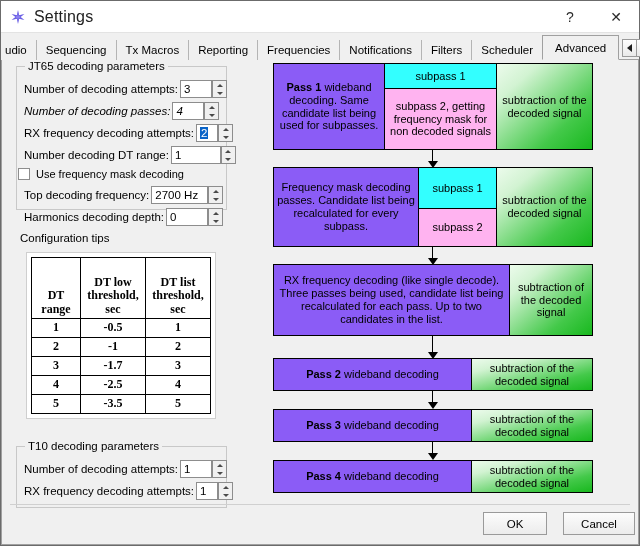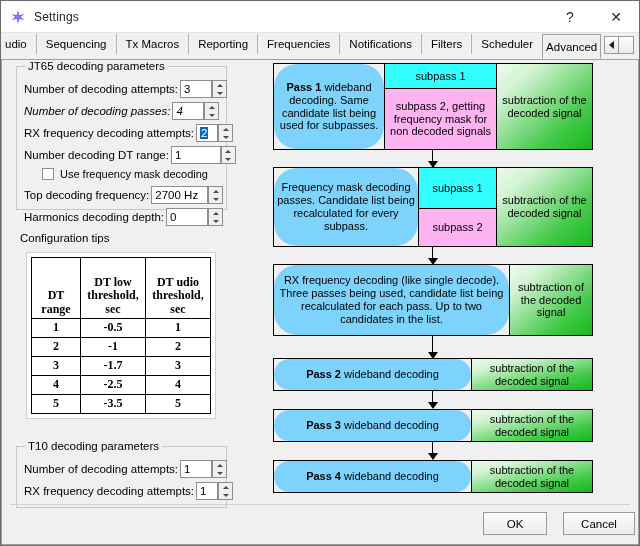--- a/index.html
+++ b/index.html
@@ -26,33 +26,33 @@
     background:#ffffff;
     display:flex;align-items:center;
     border-bottom:1px solid #e3e3e3;
     position:relative;
   }
   .title-icon{
     width:16px;height:16px;margin-left:9px;margin-right:8px;
     position:relative;
   }
   .title-icon svg{display:block;}
-  .title-text{font-size:12px;color:#222;letter-spacing:.2px;}
+  .title-text{font-size:16px;color:#222;letter-spacing:.2px;}
   .title-btns{position:absolute;right:0;top:0;height:31px;display:flex;}
   .title-btn{
     width:46px;height:31px;display:flex;align-items:center;justify-content:center;
     font-size:14px;color:#2b2b2b;
   }
   .title-btn.close{width:46px;}
 
   
   .tabstrip{
     height:27px;min-height:27px;
     background:#f0f0f0;
-    display:flex;
+    display:flex;align-items:flex-end;
     position:relative;
     padding-left:0px;
     border-bottom:1px solid #a0a0a0;
     box-sizing:border-box;
   }
   .tab{
     height:20px;line-height:20px;
     padding:0 9px;
     font-size:11.5px;
     color:#000;
@@ -67,21 +67,21 @@
   }
   .tab.first{border-left:none;padding-left:4px;}
   .tab.active{
     height:25px;line-height:24px;
     background:#f0f0f0;
     border:1px solid #a0a0a0;
     border-bottom:1px solid #f0f0f0;
     border-top:1px solid #a0a0a0;
     top:1px;
     z-index:3;
-    padding:0 3px;
+    padding:0 12px;
   }
   .tab-spin{
     margin-left:4px;margin-bottom:2px;
     display:flex;align-items:center;
     position:relative;top:0px;
   }
   .spin-arrow{
     width:15px;height:18px;
     border:1px solid #9a9a9a;
     background:linear-gradient(#fdfdfd,#e9e9e9);
@@ -194,21 +194,21 @@
     overflow:hidden;
   }
   .cell{
     box-sizing:border-box;
     display:flex;align-items:center;justify-content:center;
     text-align:center;
     font-size:11px;
     line-height:1.18;
     padding:2px 3px;
   }
-  .yellow{background:#7dd3fc;border-radius:23px;}
+  .yellow{background:#8b5cf6;}
   .cyan{background:#33ffff;}
   .pink{background:#ffb3f0;}
   .green{background:linear-gradient(to bottom right,#ecfbec 0%,#d2f3d2 22%,#44c94a 72%,#18b81e 100%);}
   .bord-l{border-left:1px solid #000;}
   .bord-t{border-top:1px solid #000;}
   .colstack{display:flex;flex-direction:column;box-sizing:border-box;}
   .b{font-weight:bold;}
   .arrow{
     position:absolute;
     width:1px;
@@ -331,21 +331,21 @@
       <span class="spin">
             <div>
               <i class="sp-up"></i>
             </div>
             <div>
               <i class="sp-dn"></i>
             </div>
           </span>
     </div>
 
-    <div class="checkrow" style="left:40px;top:108px;">
+    <div class="checkrow" style="left:16px;top:108px;">
       <span class="chk"></span>
       <span class="lbl">Use frequency mask decoding</span>
     </div>
 
     <div class="row" style="left:22px;top:126px;">
       <span class="lbl">Top decoding frequency:</span>
       <span class="field" style="width:57px;margin-left:2px;">2700 Hz</span>
       <span class="spin">
             <div>
               <i class="sp-up"></i>
@@ -378,21 +378,21 @@
             <th style="width:56px;">
               <span>DT</span><br>
               <span>range</span>
             </th>
             <th style="width:67px;">
               <span>DT low</span><br>
               <span>threshold,</span><br>
               <span>sec</span>
             </th>
             <th style="width:67px;">
-              <span>DT udio</span><br>
+              <span>DT list</span><br>
               <span>threshold,</span><br>
               <span>sec</span>
             </th>
           </tr>
         </thead>
         <tbody>
           <tr>
             <td>1</td>
             <td>-0.5</td>
             <td>1</td>

